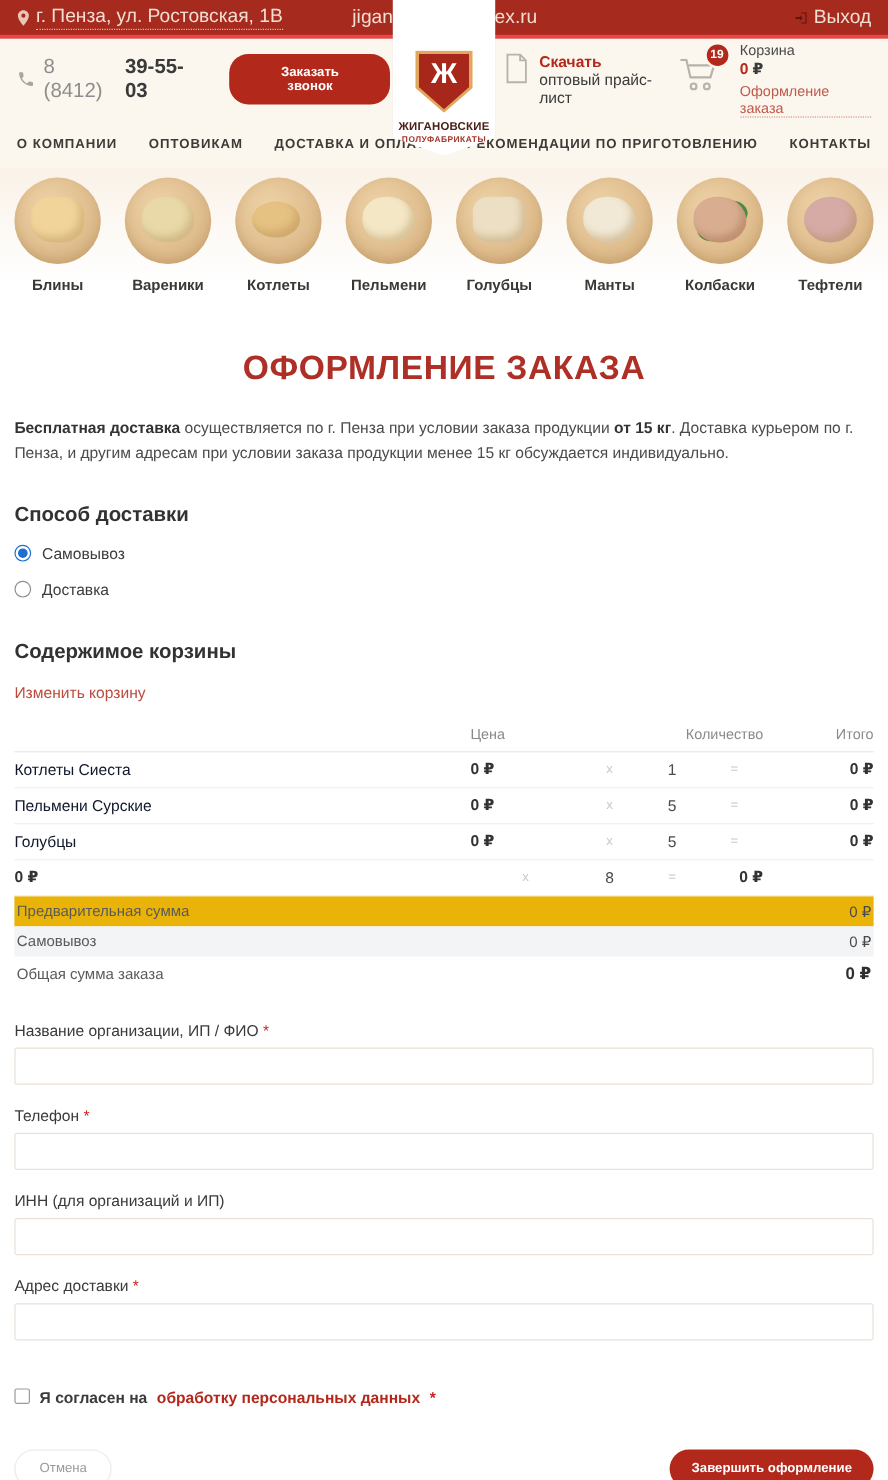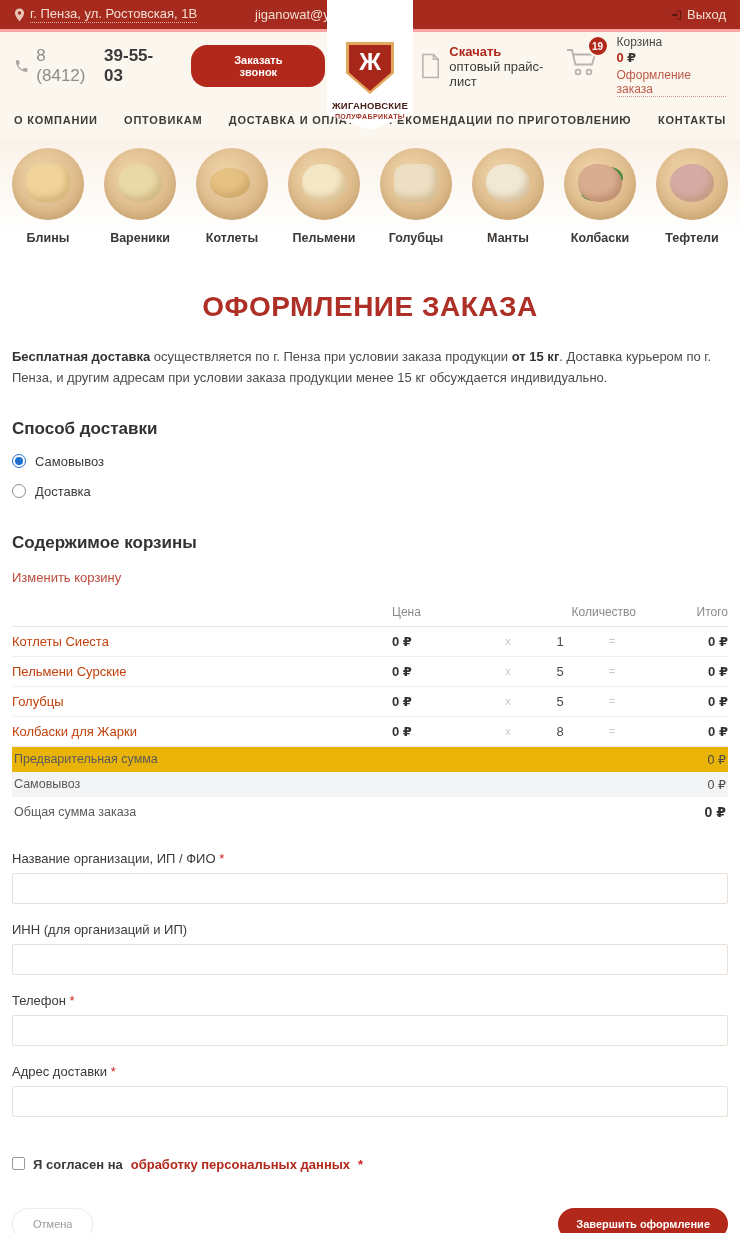--- a/index.html
+++ b/index.html
@@ -3,23 +3,23 @@
 <meta charset="utf-8">
 <style>
   * { margin:0; padding:0; box-sizing:border-box; }
   html,body { width:740px; }
   body {
     font-family:"Liberation Sans","DejaVu Sans",sans-serif;
     background:#ffffff; color:#3e3e3e; font-size:13px;
   }
   
   .topbar {
-    background:#a62a1e; border-bottom:3px solid #fca5a5;
+    background:#a62a1e; border-bottom:3px solid #ef4444;
     height:32px; display:flex; align-items:center; padding:0 14px;
-    color:#f3ded2; font-size:13px; position:relative; z-index:1;
+    color:#f3ded2; font-size:16px; position:relative; z-index:1;
   }
   .topbar .addr { display:flex; align-items:center; gap:5px; cursor:pointer; }
   .topbar .addr span { border-bottom:1px dotted #e4b9a9; padding-bottom:1px; }
   .topbar .mail { margin-left:58px; }
   .topbar .spacer { flex:1; }
   .topbar .logout { display:flex; align-items:center; gap:5px; cursor:pointer; }
   .icon-svg { display:inline-block; vertical-align:middle; }
   
   .header {
     background:#fbf6ee; height:68px; display:flex; align-items:center;
@@ -46,21 +46,21 @@
     display:flex; align-items:center; justify-content:center;
   }
   .logo-shield .inner {
     width:42px; height:46px; background:#a8271b;
     clip-path:polygon(0 0,100% 0,100% 60%,50% 100%,0 60%);
     display:flex; align-items:flex-start; justify-content:center;
     color:#fff; font-weight:bold; font-size:24px; line-height:34px;
   }
   .logo-l1 { margin-top:6px; font-size:9.5px; font-weight:bold; color:#4a2018; letter-spacing:.2px; }
   .logo-l2 { margin-top:2px; font-size:7px; font-weight:bold; color:#a5372b; letter-spacing:.4px; }
-  .pricelist { margin-left:95px; display:flex; align-items:center; gap:8px; cursor:pointer; }
+  .pricelist { margin-left:95px; display:flex; gap:8px; cursor:pointer; }
   .pricelist .t1 { color:#b3281b; font-weight:bold; font-size:13px; }
   .pricelist .t2 { color:#3a3a3a; font-size:13px; }
   .cart-block { margin-left:auto; display:flex; gap:10px; }
   .cart-icon-wrap { position:relative; width:34px; padding-top:12px; }
   .cart-badge {
     position:absolute; top:0px; right:-10px; width:22px; height:22px;
     background:#b2281a; border:2px solid #fbf6ee; border-radius:50%;
     color:#fff; font-size:10px; font-weight:bold;
     display:flex; align-items:center; justify-content:center;
   }
@@ -124,21 +124,21 @@
   }
   .radio-lbl { color:#3c3c3c; }
   .edit-link { margin-top:17px; color:#bb4a3c; cursor:pointer; display:inline-block; }
   
   .tbl { margin-top:14px; }
   .trow {
     display:grid; grid-template-columns:1fr 92px 48px 56px 48px 92px;
     align-items:center; min-height:30px; border-bottom:1px solid #efefef;
   }
   .trow.head { border-bottom:1px solid #e7e7e7; min-height:28px; color:#8a8a8a; font-size:12px; }
-  .trow .c-name { color:#c2410c; }
+  .trow .c-name { color:#0f172a; }
   .trow .c-price { color:#333; font-weight:bold; }
   .trow.head .c-price, .trow.head .c-qty, .trow.head .c-total { font-weight:normal; color:#8a8a8a; }
   .trow .c-op { text-align:center; color:#c9c9c9; font-size:11px; }
   .trow .c-qty { text-align:center; color:#4a4a4a; }
   .trow.head .c-qtyhead { text-align:right; grid-column:3 / span 3; }
   .trow .c-total { text-align:right; color:#333; font-weight:bold; }
   .srow {
     display:flex; justify-content:space-between; align-items:center;
     min-height:25px; padding:0 2px; font-size:12.5px;
   }
@@ -334,21 +334,20 @@
     </div>
     <div class="trow">
       <span class="c-name">Голубцы</span>
       <span class="c-price">0 ₽</span>
       <span class="c-op">x</span>
       <span class="c-qty">5</span>
       <span class="c-op">=</span>
       <span class="c-total">0 ₽</span>
     </div>
     <div class="trow">
-      <span class="c-name">Колбаски для Жарки</span>
       <span class="c-price">0 ₽</span>
       <span class="c-op">x</span>
       <span class="c-qty">8</span>
       <span class="c-op">=</span>
       <span class="c-total">0 ₽</span>
     </div>
 
     <div class="srow bg1">
       <span class="sl">Предварительная сумма</span>
       <span class="sv">0 ₽</span>
@@ -362,25 +361,25 @@
       <span class="sv">0 ₽</span>
     </div>
   </div>
 
   
   <div class="fgroup" style="margin-top:24px;">
     <div class="flabel"><span>Название организации, ИП / ФИО</span> <span class="req">*</span></div>
     <input class="finput" type="text" value="" style="">
   </div>
   <div class="fgroup">
+    <div class="flabel"><span>Телефон</span> <span class="req">*</span></div>
+    <input class="finput" type="text" value="" style="">
+  </div>
+  <div class="fgroup">
     <div class="flabel"><span>ИНН (для организаций и ИП)</span></div>
-    <input class="finput" type="text" value="" style="">
-  </div>
-  <div class="fgroup">
-    <div class="flabel"><span>Телефон</span> <span class="req">*</span></div>
     <input class="finput" type="text" value="" style="">
   </div>
   <div class="fgroup">
     <div class="flabel"><span>Адрес доставки</span> <span class="req">*</span></div>
     <input class="finput" type="text" value="" style="">
   </div>
 
   <div class="consent">
     <span class="cbox"></span>
     <span class="txt">Я согласен на</span>

